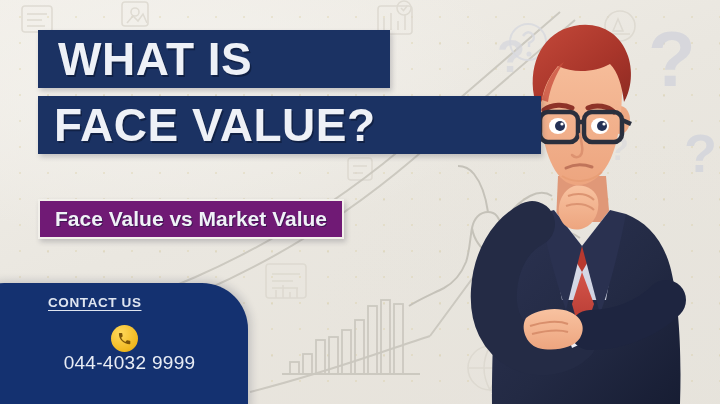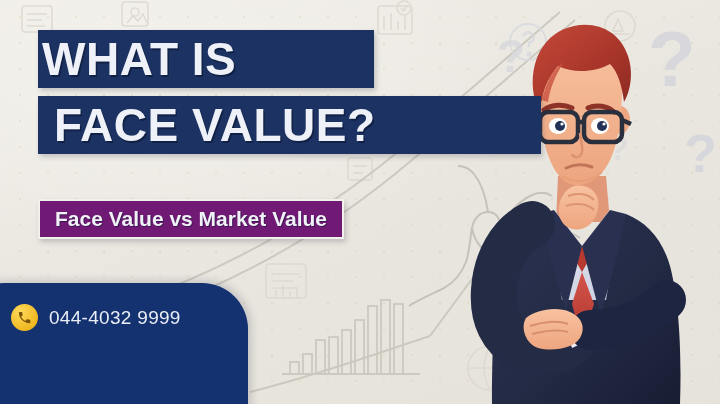--- a/index.html
+++ b/index.html
@@ -52,21 +52,21 @@
   .banner span {
     color: #eef1f7;
     font-weight: 700;
     letter-spacing: 0.5px;
     white-space: nowrap;
     text-shadow: 1.5px 1.5px 0 rgba(10,20,45,0.55);
   }
   #banner-1 {
     left: 38px; top: 30px;
     width: 332px; height: 58px;
-    padding-left: 4px;
+    padding-left: 20px;
   }
   #banner-1 span { font-size: 46px; }
   #banner-2 {
     left: 38px; top: 96px;
     width: 487px; height: 58px;
     padding-left: 16px;
   }
   #banner-2 span { font-size: 46px; }
 
   #banner-sub {
@@ -115,22 +115,23 @@
     font-weight: 700;
     letter-spacing: 0.6px;
     text-decoration: underline;
     text-underline-offset: 3px;
     margin-left: 48px;
     display: block;
   }
   .contact-row {
     display: flex;
     align-items: center;
-    margin-top: 9px;
+    margin-top: 15px;
     margin-left: 11px;
+    flex-direction: column;
   }
   .contact-ic {
     width: 27px; height: 27px;
     border-radius: 50%;
     flex: 0 0 27px;
     display: flex;
     align-items: center;
     justify-content: center;
     margin-right: 11px;
   }
@@ -391,20 +392,21 @@
   <div class="banner" id="banner-2">
     <span>FACE VALUE?</span>
   </div>
 
   <div id="banner-sub">
     <span>Face Value vs Market Value</span>
   </div>
 
   <div id="contact-card">
     <div id="contact-inner">
+      <span id="contact-heading">CONTACT US</span>
 
       <div class="contact-row">
         <span class="contact-ic" id="phone-icon">
           <svg width="15" height="15" viewBox="0 0 24 24" aria-hidden="true">
             <path d="M6.6 10.8c1.4 2.8 3.8 5.2 6.6 6.6l2.2-2.2c.3-.3.7-.4 1.1-.3 1.2.4 2.5.6 3.8.6.6 0 1 .4 1 1V20c0 .6-.4 1-1 1C10.6 21 3 13.4 3 4c0-.6.4-1 1-1h3.5c.6 0 1 .4 1 1 0 1.3.2 2.6.6 3.8.1.4 0 .8-.3 1.1L6.6 10.8z" fill="#7a5408"></path>
           </svg>
         </span>
         <span class="contact-txt">044-4032 9999</span>
       </div>
 

